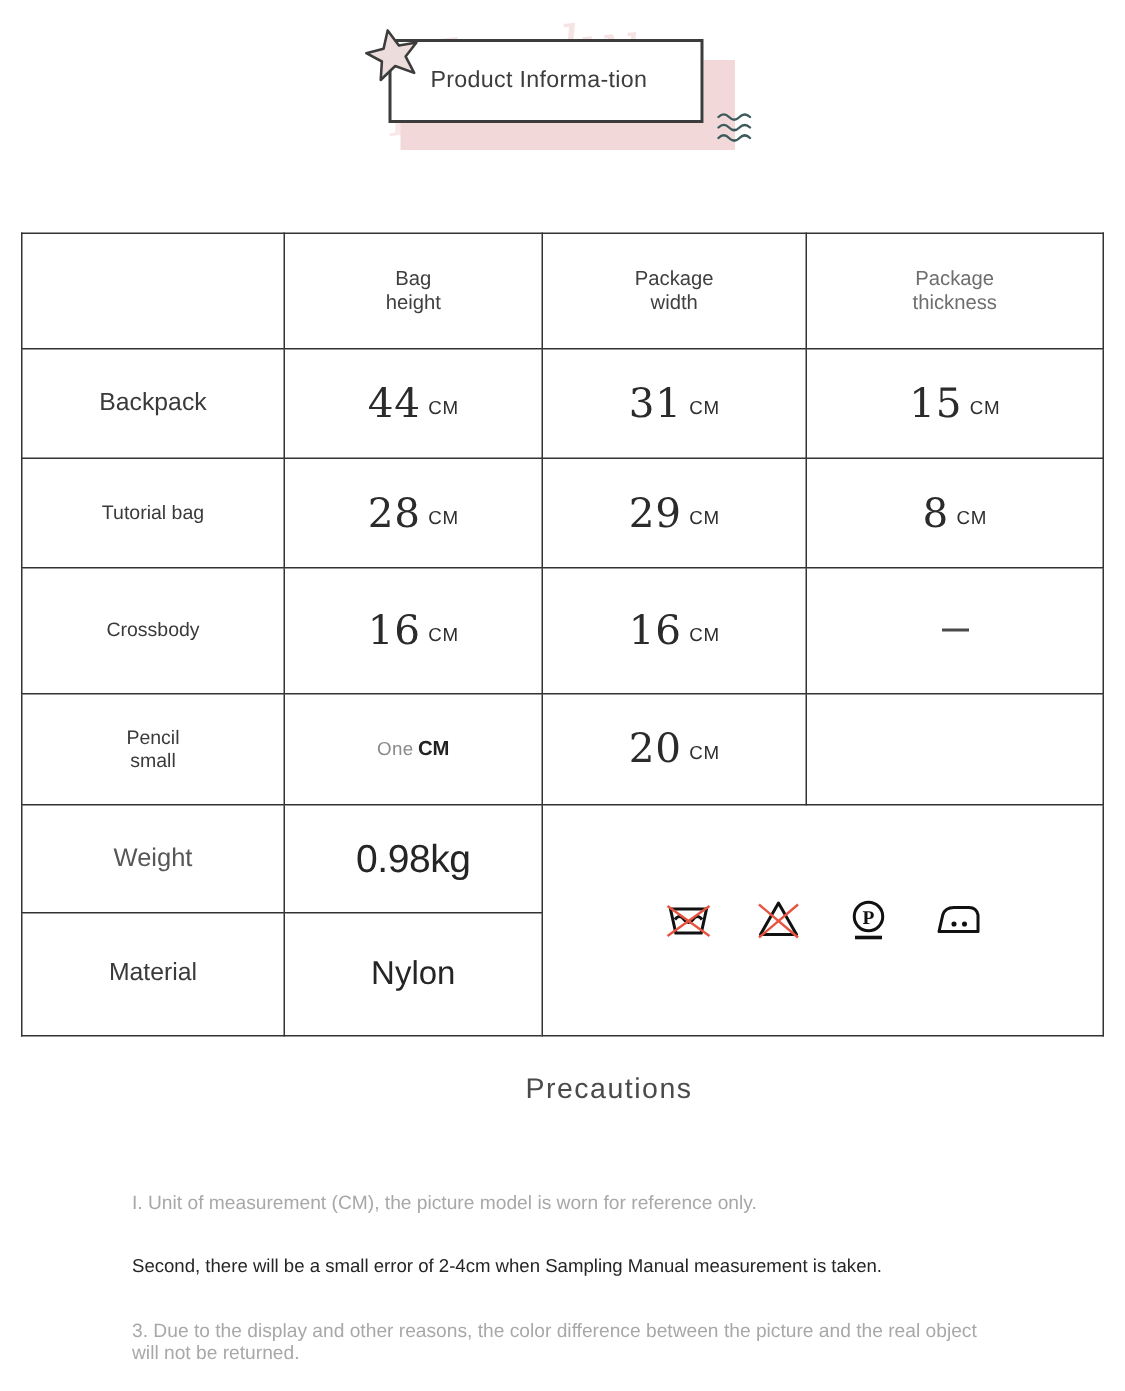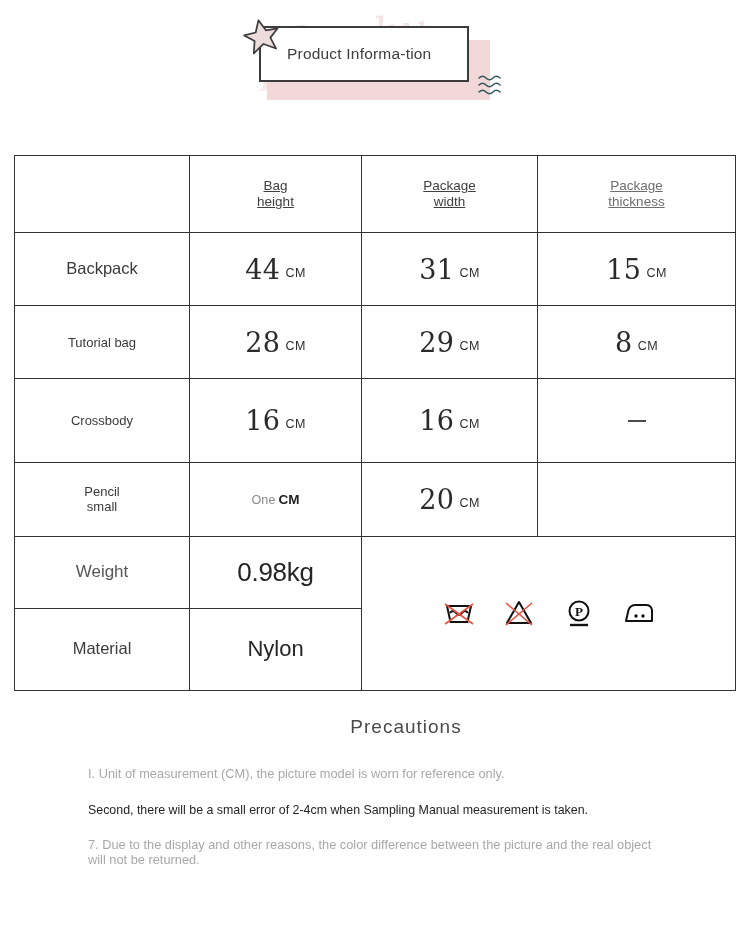--- a/index.html
+++ b/index.html
@@ -99,21 +99,20 @@
   .r-2{height:73px;}
   .r-3{height:83px;}
   .r-4{height:74px;}
   .r-5{height:72px;}
   .r-6{height:82px;}
 
   .hdr{
     font-size:13.5px;
     line-height:16px;
     color:#3f3f3f;
-    text-decoration:underline;
   }
   .hdr.light{color:#6e6e6e;}
 
   .rowlabel{
     font-size:16.5px;
     color:#3a3a3a;
     line-height:17px;
   }
   .rowlabel.sm{font-size:13px;color:#3a3a3a;}
   .rowlabel.two{font-size:13px;line-height:15px;}
@@ -184,20 +183,21 @@
   }
   .prec-list{
     position:absolute;
     left:88px; top:766px; width:574px;
   }
   .p-line{
     font-size:12.8px;
     line-height:15px;
     color:#a8a8a8;
     margin-bottom:22px;
+    margin-top:28px;
   }
   .p-line.strong{
     color:#252525;
     font-size:12.4px;
     margin-bottom:20px;
   }
   .p-line.last{
     line-height:14.5px;
     margin-bottom:0;
   }
@@ -366,14 +366,14 @@
     </td>
   </tr>
 </tbody>
   </table>
 
 <div class="prec-title">Precautions</div>
 
 <div class="prec-list">
   <div class="p-line">I. Unit of measurement (CM), the picture model is worn for reference only.</div>
   <div class="p-line strong">Second, there will be a small error of 2-4cm when Sampling Manual measurement is taken.</div>
-  <div class="p-line last">7. Due to the display and other reasons, the color difference between the picture and the real object will not be returned.</div>
+  <div class="p-line last">3. Due to the display and other reasons, the color difference between the picture and the real object will not be returned.</div>
 </div>
 
 </body></html>

